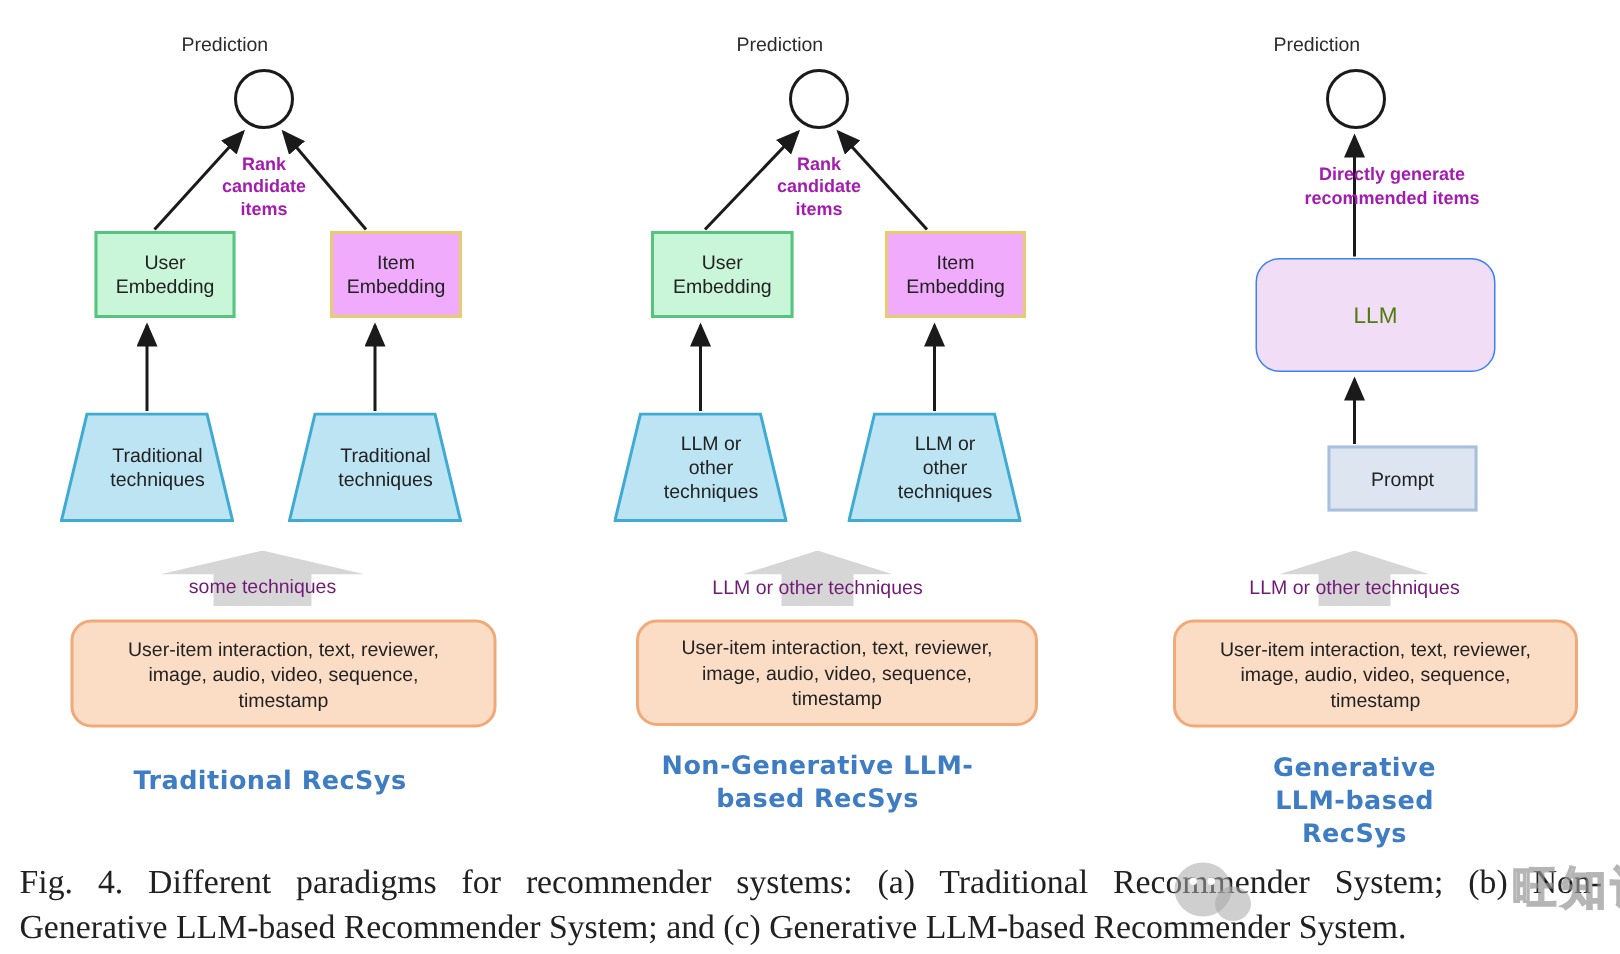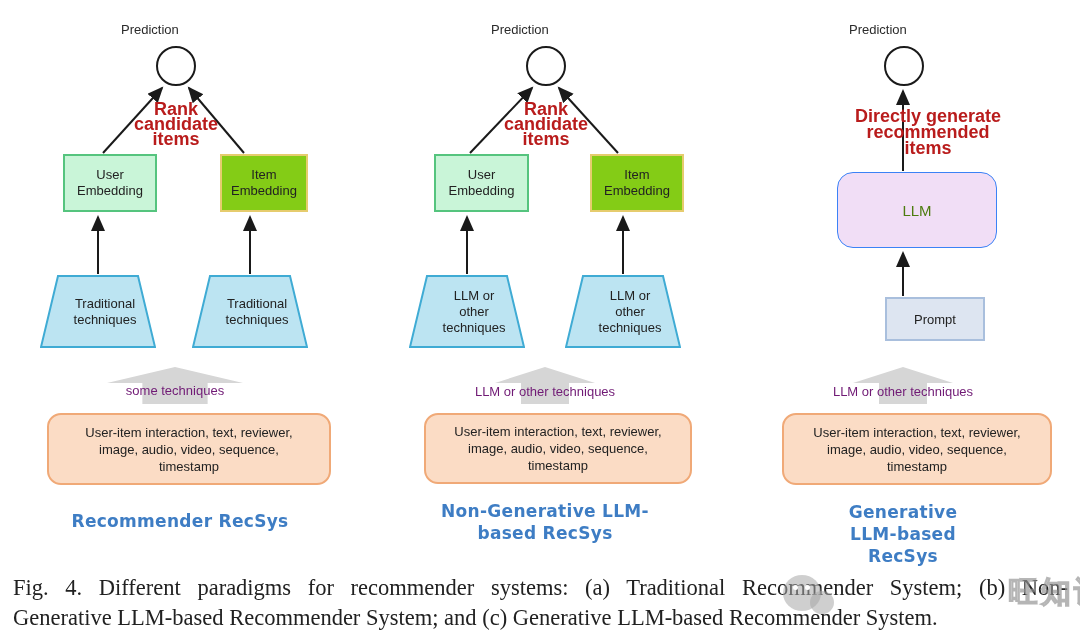--- a/index.html
+++ b/index.html
@@ -7,24 +7,24 @@
     width:1080px;height:636px;background:#ffffff;overflow:hidden;position:relative;
     font-family:"Liberation Sans",sans-serif;
   }
   .abs{position:absolute;}
   .center-text{display:flex;align-items:center;justify-content:center;text-align:center;margin-left:14px;}
   .preline{white-space:pre-line;}
 
   
   .pred-label{font-size:13px;color:#2b2b2b;text-align:left;width:110px;transform:translateX(-50%);}
   .pred-circle{width:40px;height:40px;border:2px solid #1a1a1a;border-radius:50%;background:#fff;box-sizing:border-box;}
-  .flow-note{color:#b91c1c;font-weight:bold;font-size:18px;line-height:15px;text-align:center;transform:translateX(-50%);}
+  .flow-note{color:#a21caf;font-weight:bold;font-size:12px;line-height:15px;text-align:center;transform:translateX(-50%);}
   .embed-box{box-sizing:border-box;border:2px solid;font-size:13px;line-height:16px;color:#222;}
   .green{background:#c9f5d8;border-color:#55c47e;}
-  .yellow{background:#84cc16;border-color:#e6cc6e;}
+  .yellow{background:#f0abfc;border-color:#e6cc6e;}
   .trap{width:116px;height:73px;}
   .trap svg{position:absolute;left:0;top:0;}
   .trap .trap-label{position:absolute;inset:0;font-size:13px;line-height:16px;color:#222;}
   .fat-arrow{background:#d6d6d6;clip-path:polygon(50% 0,100% 43%,74% 43%,74% 100%,26% 100%,26% 43%,0 43%);}
   .fat-arrow-label{font-size:13px;color:#701a75;transform:translateX(-50%);white-space:nowrap;}
   .data-box{box-sizing:border-box;background:#fbdcc5;border:2px solid #f0a977;border-radius:14px;font-size:13px;line-height:17px;color:#222;}
   .col-title{color:#3e7dc4;font-weight:bold;font-size:17px;line-height:22px;text-align:center;transform:translateX(-50%);font-family:"DejaVu Sans",sans-serif;letter-spacing:0.3px;}
   .llm-box{box-sizing:border-box;background:#f1def6;border:1px solid #3b82f6;border-radius:16px;font-size:15px;color:#4d7c0f;}
   .prompt-box{box-sizing:border-box;background:#dde5f1;border:2px solid #a9bfdd;font-size:13px;color:#222;}
 
@@ -86,21 +86,21 @@
           <polygon points="18,1 98,1 115,72 1,72" fill="#bce4f2" stroke="#3fabd4" stroke-width="2"></polygon>
         </svg>
       <div class="trap-label center-text preline">Traditional
 techniques</div>
     </div>
     <div class="abs fat-arrow" style="left:107px;top:367px;width:136px;height:37px;"></div>
     <div class="abs fat-arrow-label" style="left:175px;top:383px;">some techniques</div>
     <div class="abs data-box center-text preline" style="left:33px;top:413px;width:284px;height:72px;">User-item interaction, text, reviewer,
 image, audio, video, sequence,
 timestamp</div>
-    <div class="abs col-title preline" style="left:180px;top:510px;">Recommender RecSys</div>
+    <div class="abs col-title preline" style="left:180px;top:510px;">Traditional RecSys</div>
   </div>
 
   <div>
     <div class="abs pred-label" style="left:546px;top:22px;">Prediction</div>
     <div class="abs pred-circle" style="left:526px;top:46px;"></div>
     <div class="abs flow-note preline" style="left:546px;top:102px;">Rank
 candidate
 items</div>
     <div class="abs embed-box green center-text preline" style="left:420px;top:154px;width:95px;height:58px;">User
 Embedding</div>

